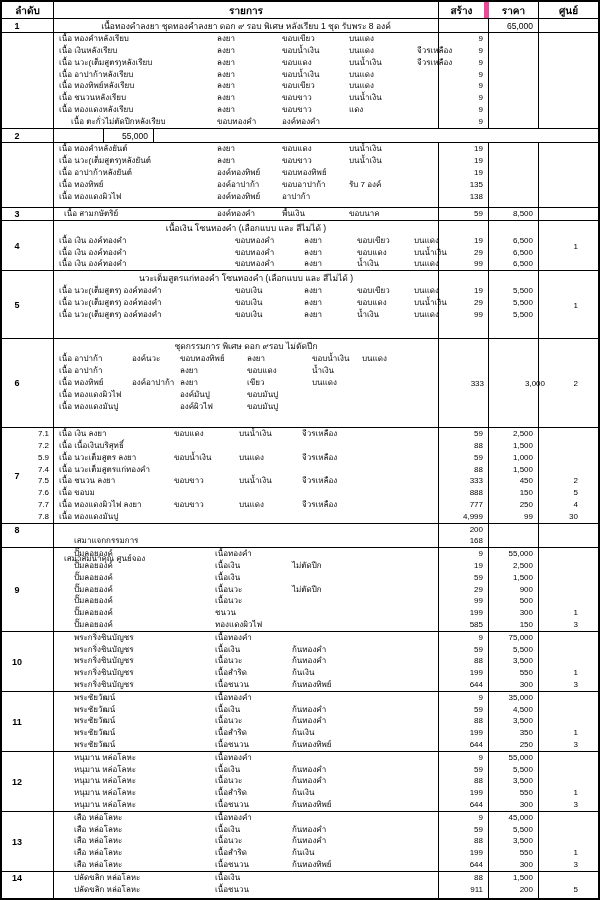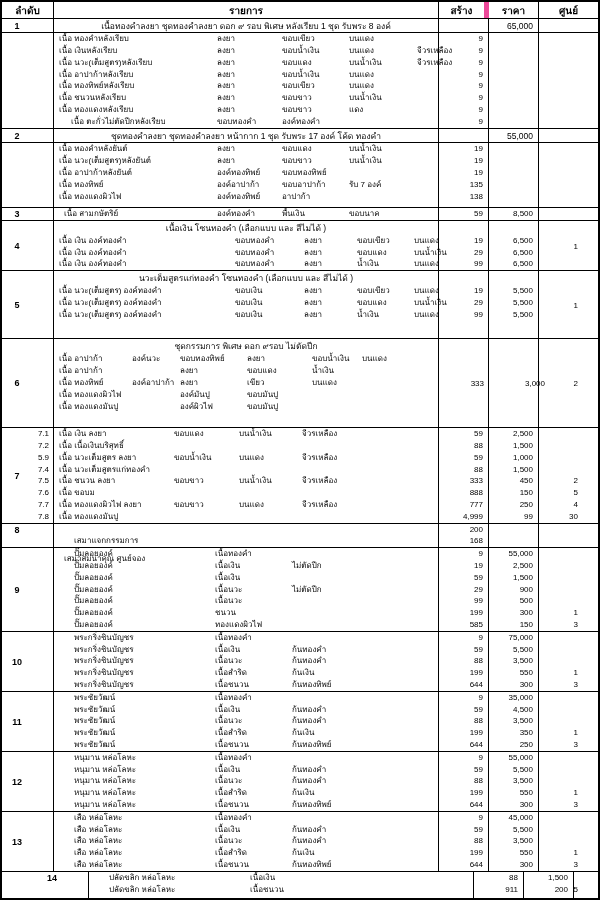--- a/index.html
+++ b/index.html
@@ -10,21 +10,21 @@
   .hdr{display:flex;height:17px;flex:none;border-bottom:1px solid #000;box-sizing:border-box;
        font-weight:bold;font-size:10px;}
   .hc{box-sizing:border-box;height:100%;display:flex;align-items:center;justify-content:center;}
   .hc.no{width:52px;border-right:1px solid #000;flex:none;}
   .hc.it{width:385px;border-right:1px solid #000;flex:none;}
   .hc.m{width:50px;border-right:5px solid #ec4899;flex:none;}
   .hc.p{width:50px;border-right:1px solid #000;flex:none;}
   .hc.ctr{flex:1 1 auto;}
   .block{position:relative;border-bottom:1px solid #000;box-sizing:border-box;
          display:flex;flex-direction:column;flex:none;}
-  .block.last{border-bottom:none;padding-left:35px;}
+  .block.last{border-bottom:none;}
   .row{display:flex;flex:1 1 0;min-height:0;font-size:8px;line-height:1;}
   .row.title{flex:none;height:14px;font-size:8.5px;box-sizing:border-box;}
   .row.title.tb{border-bottom:1px solid #000;}
   .row.pad{flex:none;}
   .c{box-sizing:border-box;height:100%;position:relative;}
   .c.no{width:52px;border-right:1px solid #000;flex:none;}
   .c.it{width:385px;border-right:1px solid #000;flex:none;}
   .c.m{width:50px;border-right:1px solid #000;flex:none;}
   .c.p{width:50px;border-right:1px solid #000;flex:none;}
   .c.ctr{flex:1 1 auto;}
@@ -179,23 +179,20 @@
             </div>
             <div class="c p"></div>
             <div class="c ctr"></div>
           </div>
         </div>
         <div class="block" style="height: 79px;">
           <div class="row title tb">
             <div class="c no">
               <span class="rnum">2</span>
             </div>
-            <div class="c it">
-              <span class="titletext">ชุดทองคำลงยา ชุดทองคำลงยา หน้ากาก 1 ชุด รับพระ 17 องค์  โค้ด ทองคำ</span>
-            </div>
             <div class="c m"></div>
             <div class="c p">
               <span class="val">55,000</span>
             </div>
             <div class="c ctr"></div>
           </div>
           <div class="row">
             <div class="c no"></div>
             <div class="c it">
               <span class="frag" style="left: 5px;">เนื้อ ทองคำหลังยันต์</span>

